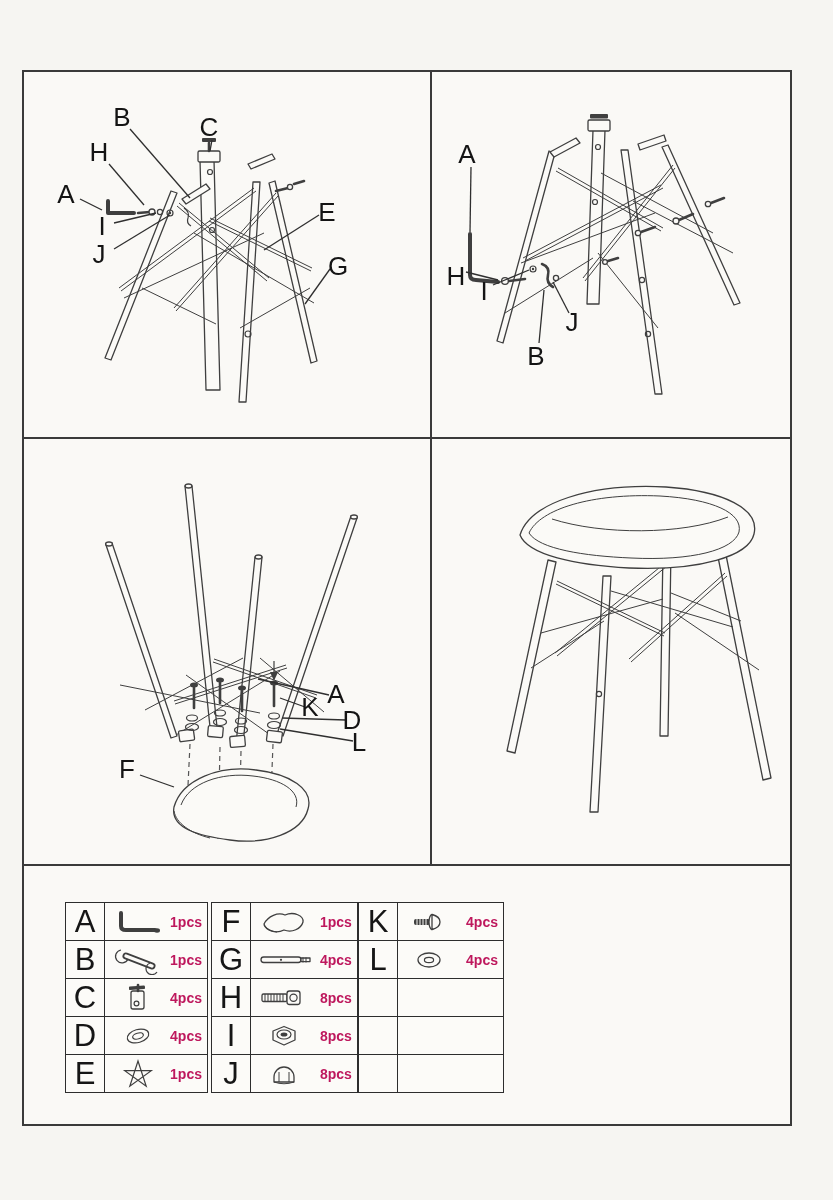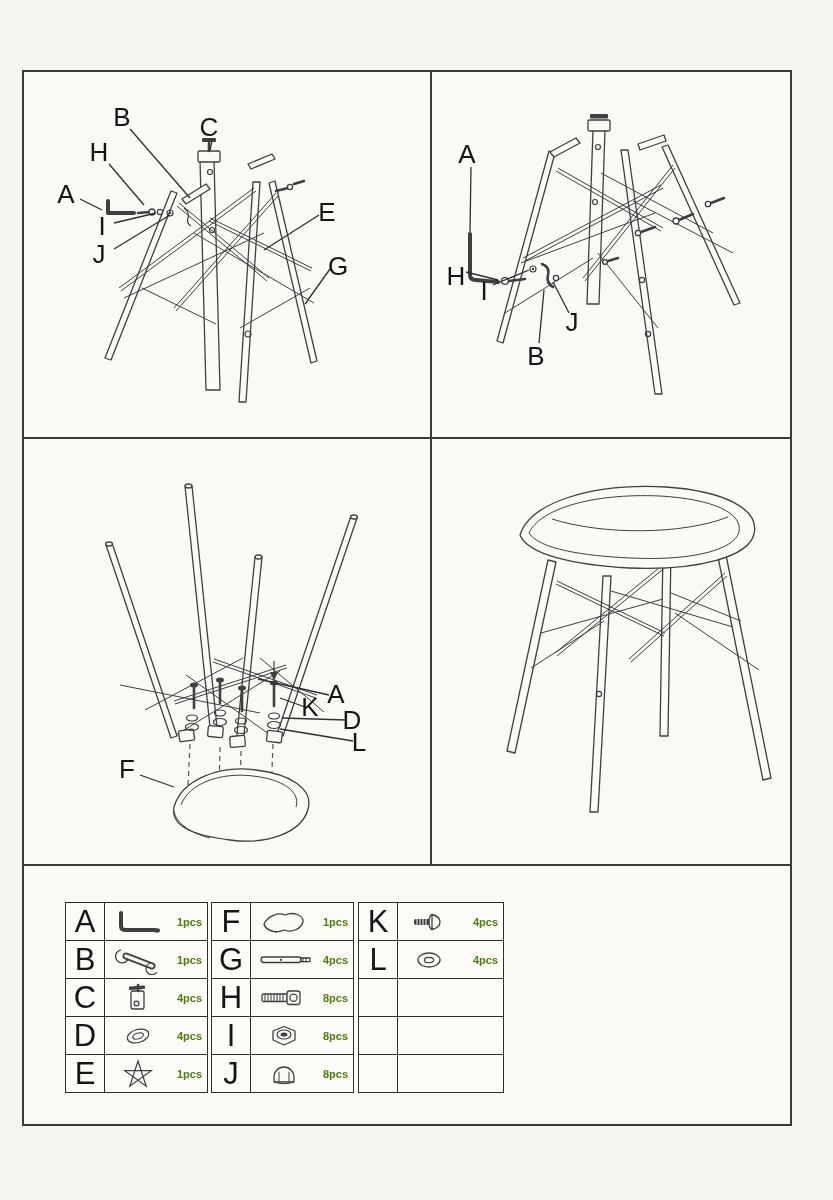--- a/index.html
+++ b/index.html
@@ -45,21 +45,21 @@
   .dash { stroke:#555; stroke-width:1.2; stroke-dasharray:5 4; fill:none; }
 
   
   .parts-strip { position:absolute; left:0; top:794px; width:766px; height:258px; }
   .ptable { position:absolute; border-collapse:collapse; background:#fcfbf8; }
   .ptable td { border:1.7px solid #2d2d2d; height:38px; padding:0; box-sizing:border-box; }
   td.pl { width:39px; text-align:center; font-size:31px; font-weight:500; color:#161616; }
   td.pc { width:103px; }
   .pcell { display:flex; align-items:center; justify-content:space-between; padding:0 5px 0 7px; height:100%; }
   .picon { display:inline-flex; align-items:center; }
-  .pqty  { font-size:11px; font-weight:700; color:#4d7c0f; white-space:nowrap; }
+  .pqty  { font-size:14px; font-weight:700; color:#be185d; white-space:nowrap; }
   .t1 { left:41px;  top:36px; }
   .t2 { left:187px; top:36px; }
   .t3 { left:334px; top:36px; }
   .t3 td.pc { width:106px; }
 </style>
 </head>
 <body>
 
 <div class="page">
   <div class="frame">

